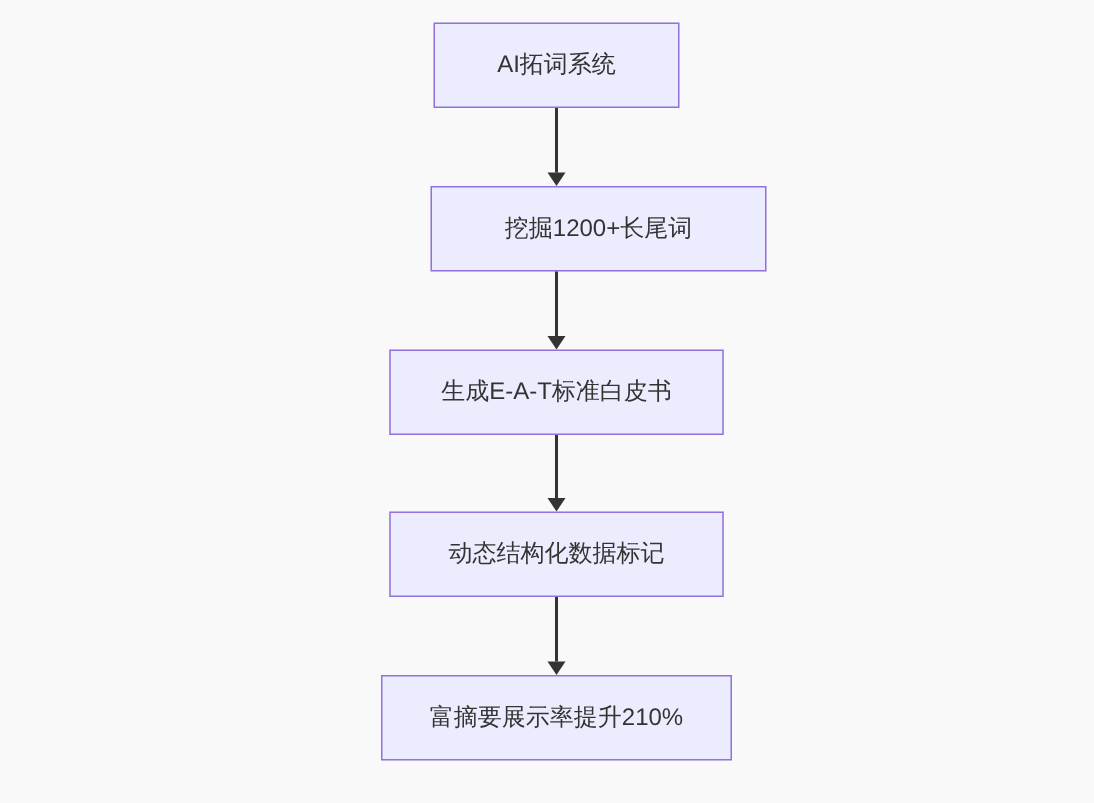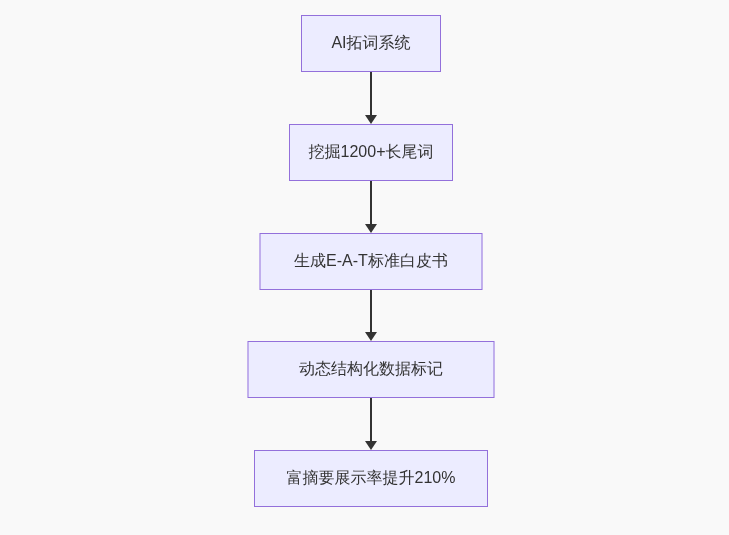--- a/index.html
+++ b/index.html
@@ -27,24 +27,24 @@
     background: var(--node-fill, #ECECFF);
     border: 1px solid var(--node-border, #9370DB);
     display: flex;
     align-items: center;
     justify-content: center;
     color: var(--text, #333333);
     font-size: 16px;
     white-space: nowrap;
     text-align: center;
   }
-  .node-1 { top: 15px;  width: 140px; }
-  .node-2 { top: 124px; width: 164px; }
+  .node-1 { top: 15px;  width: 164px; }
+  .node-2 { top: 124px; width: 224px; margin-left: 28px; }
   .node-3 { top: 233px; width: 223px; align-items: center; }
-  .node-4 { top: 341px; width: 247px; }
+  .node-4 { top: 341px; width: 223px; }
   .node-5 { top: 450px; width: 234px; }
 
   .arrow {
     position: absolute;
     left: 371px;
     transform: translateX(-50%);
     width: 12px;
     display: flex;
     flex-direction: column;
     align-items: center;

